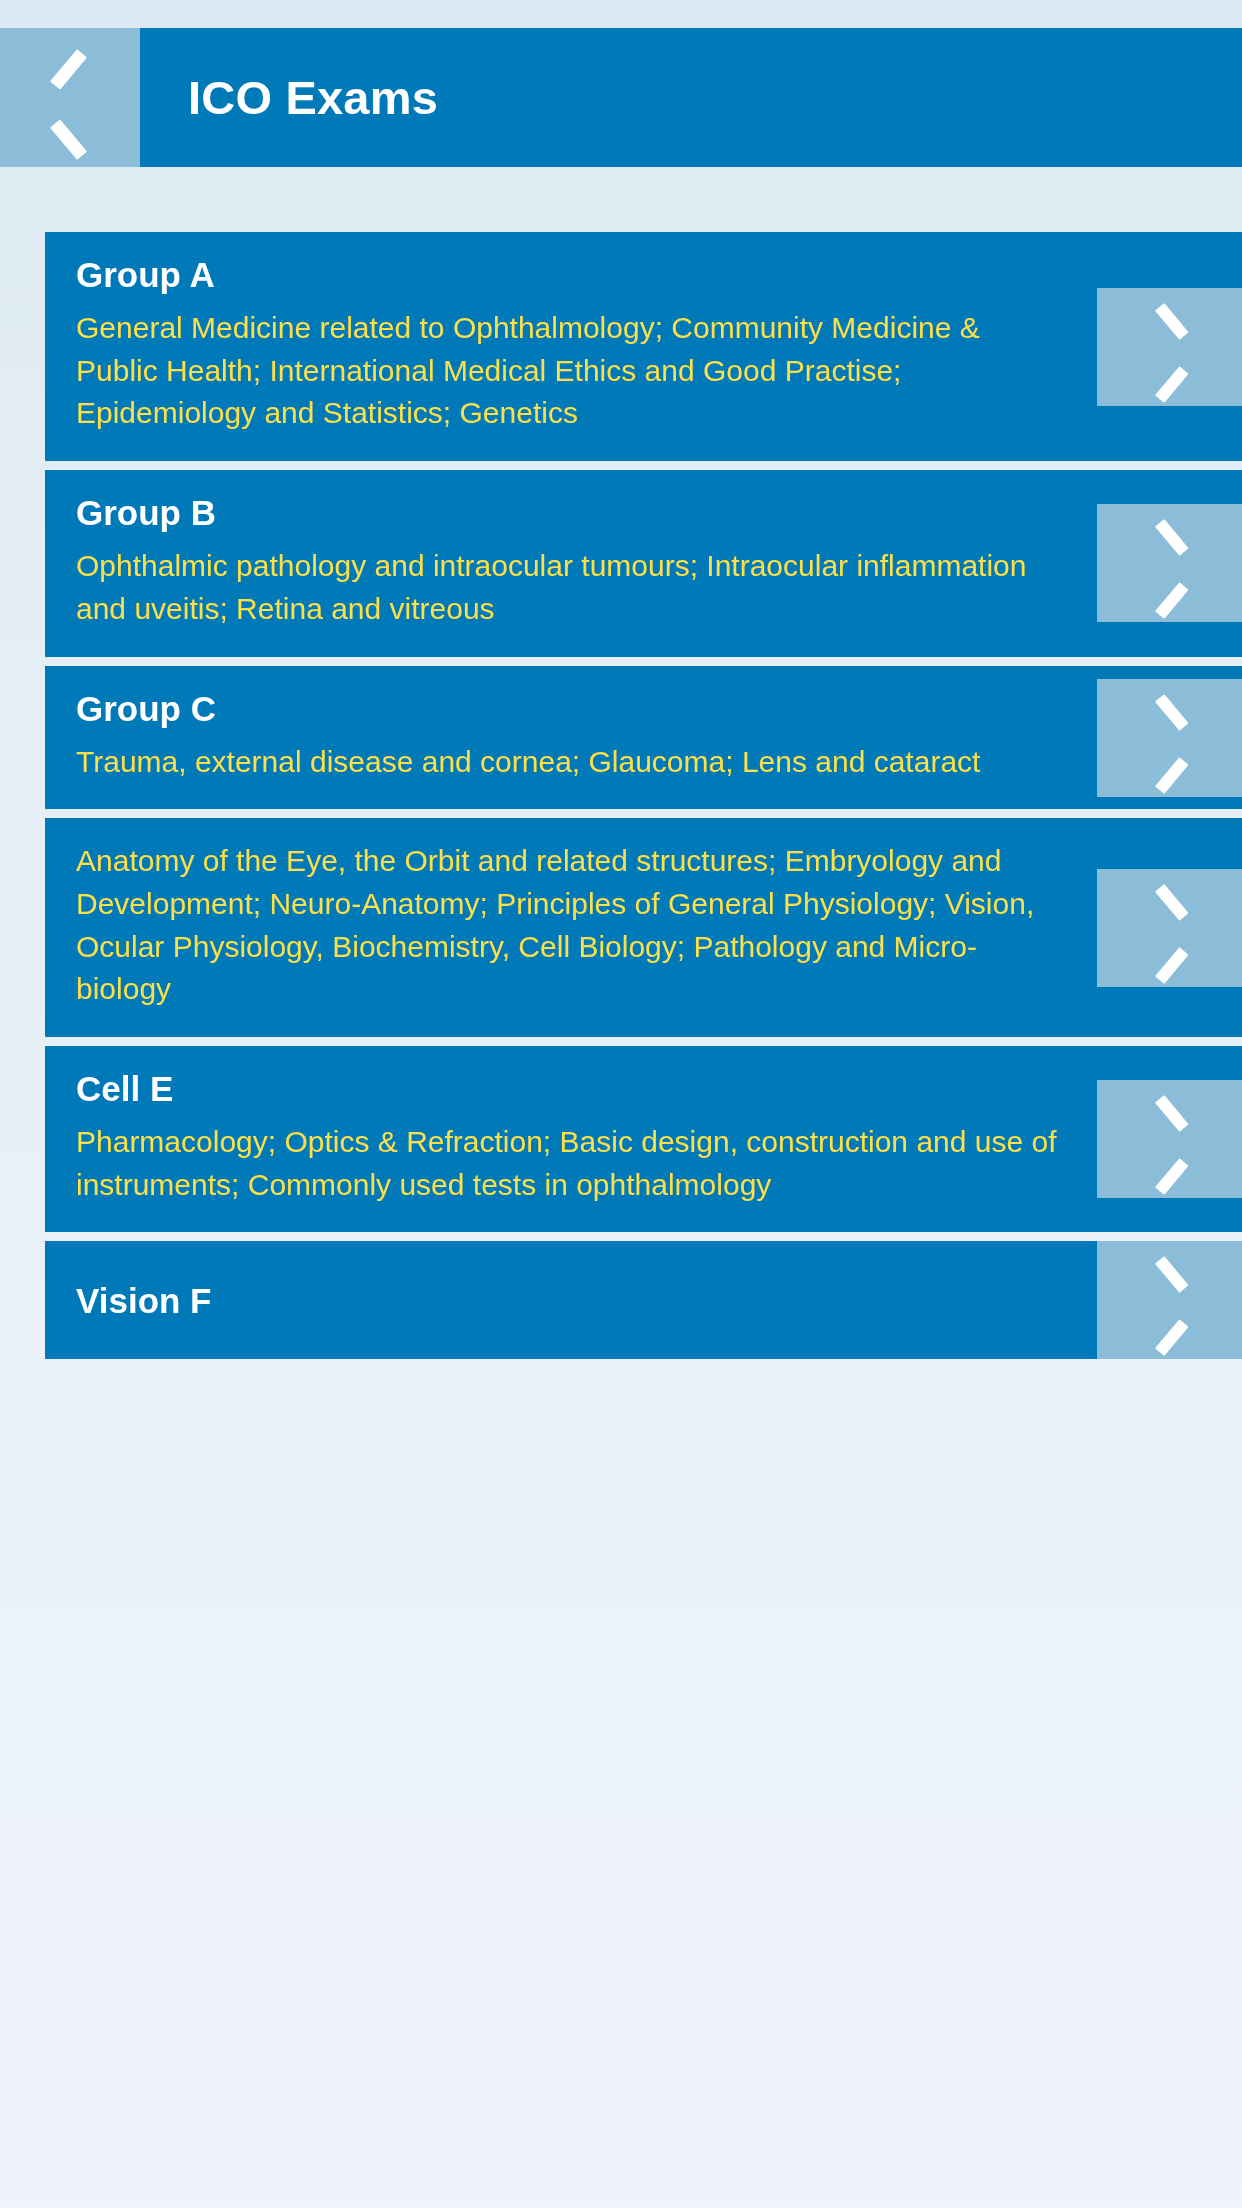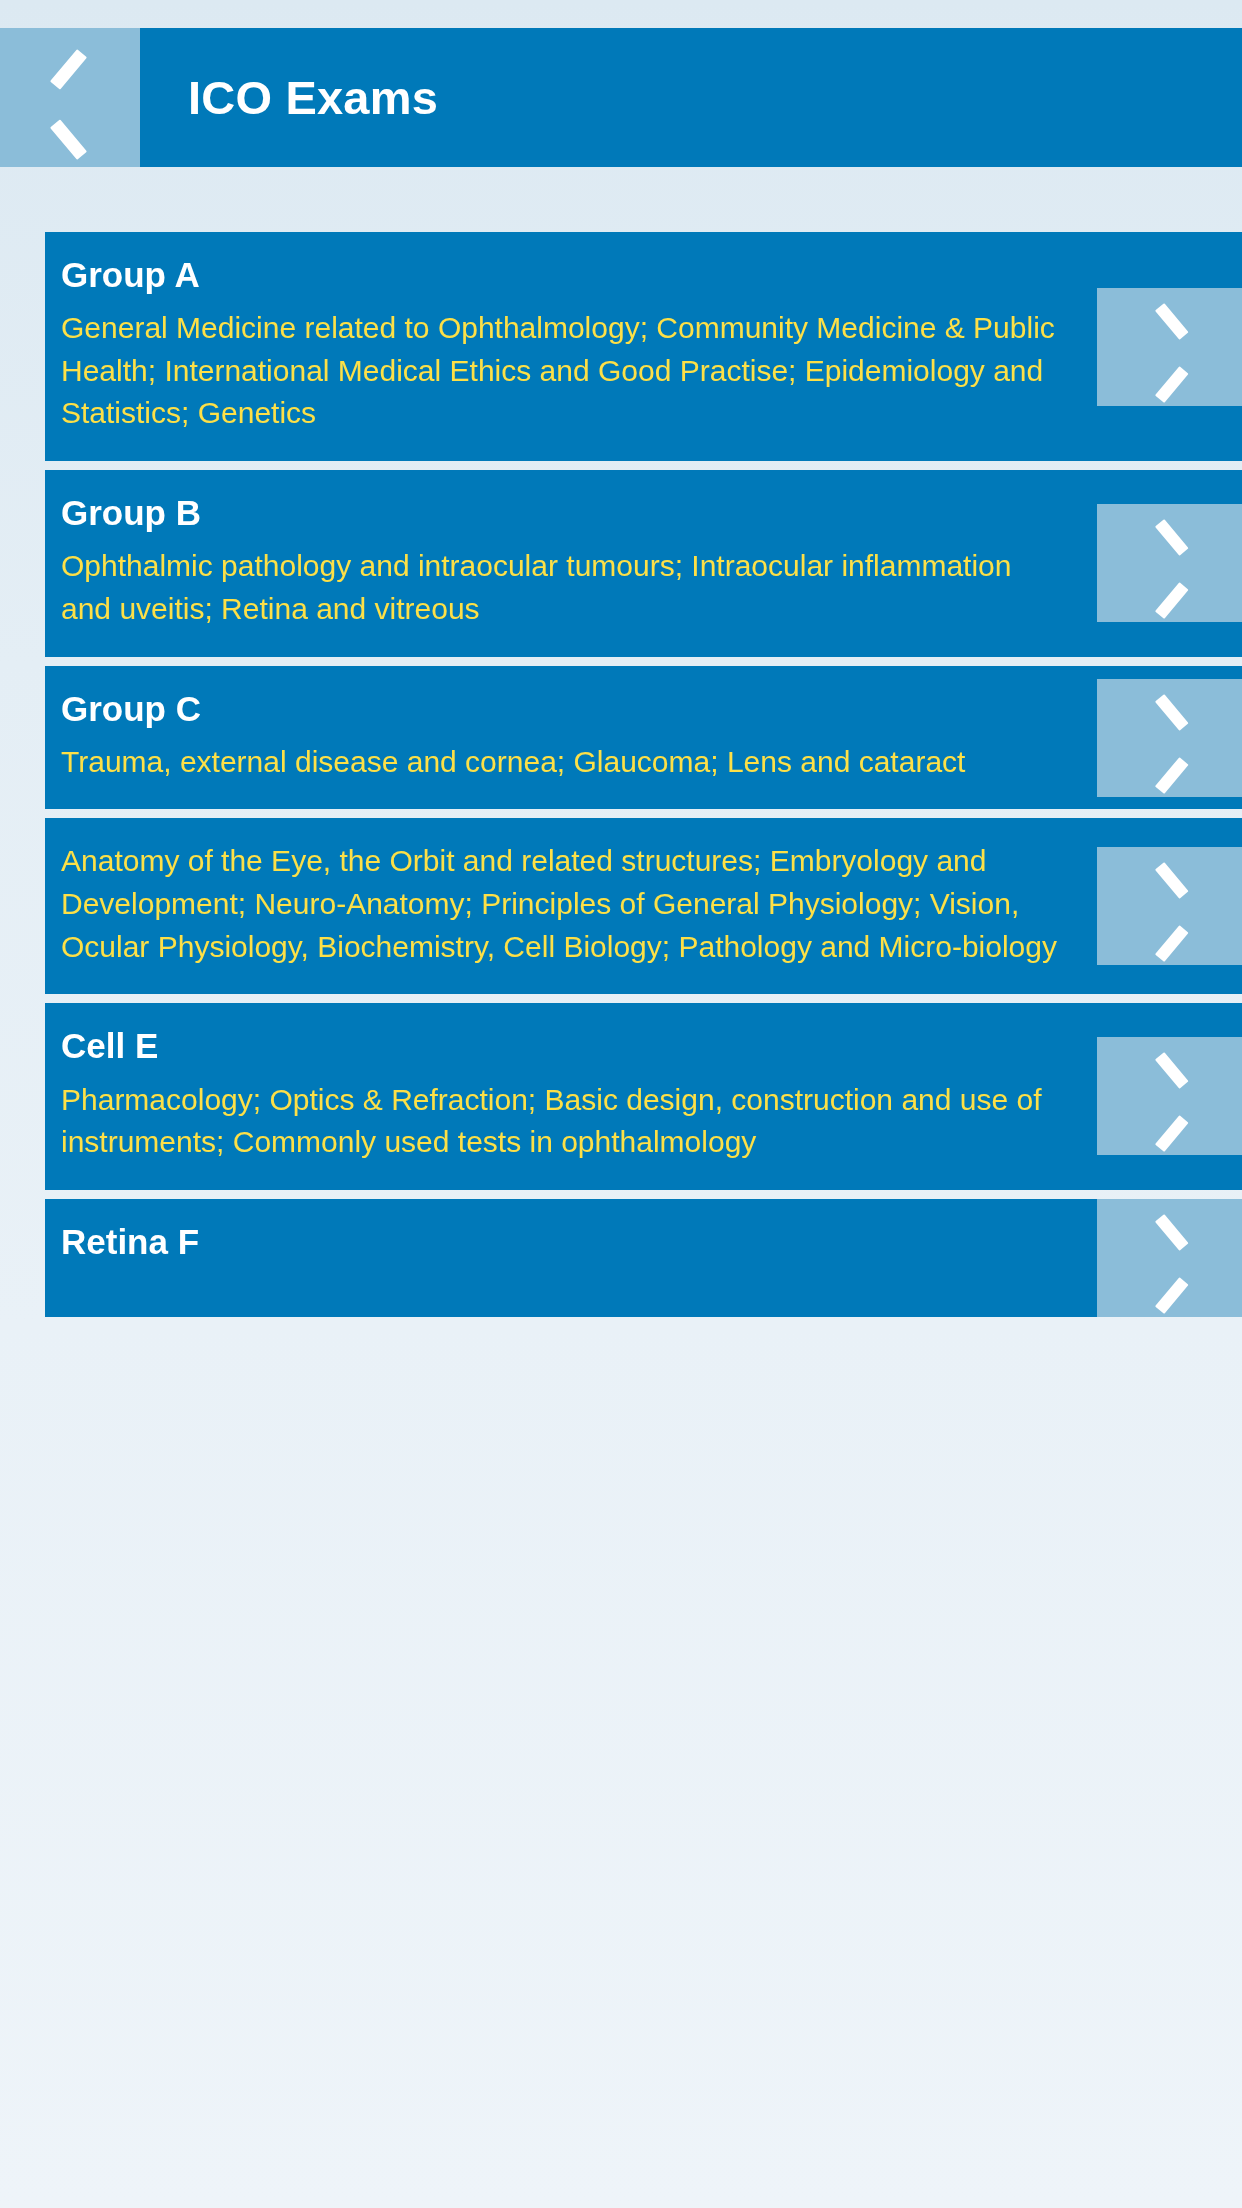--- a/index.html
+++ b/index.html
@@ -76,22 +76,23 @@
     margin-top: 65px;
     padding-left: 45px;
     padding-right: 0;
   }
 
   .group-card {
     position: relative;
     background: #0079b9;
     margin-bottom: 9px;
     display: flex;
-    align-items: flex-start;
+    align-items: flex-end;
     width: 100%;
+    padding-left: 15px;
   }
 
   .card-body {
     flex: 1 1 auto;
     padding: 22px 30px 26px 16px;
     min-width: 0;
   }
 
   .group-title {
     color: #ffffff;
@@ -202,20 +203,20 @@
       <div class="group-title">Cell E</div>
       <div class="group-desc">Pharmacology; Optics &amp; Refraction; Basic design, construction and use of instruments; Commonly used tests in ophthalmology</div>
     </div>
     <div class="card-arrow">
       <span class="fwd-chevron"></span>
     </div>
   </div>
 
   <div class="group-card">
     <div class="card-body">
-      <div class="group-title">Retina F</div>
+      <div class="group-title">Vision F</div>
     </div>
     <div class="card-arrow">
       <span class="fwd-chevron"></span>
     </div>
   </div>
 
 </div>
 
 </body></html>

